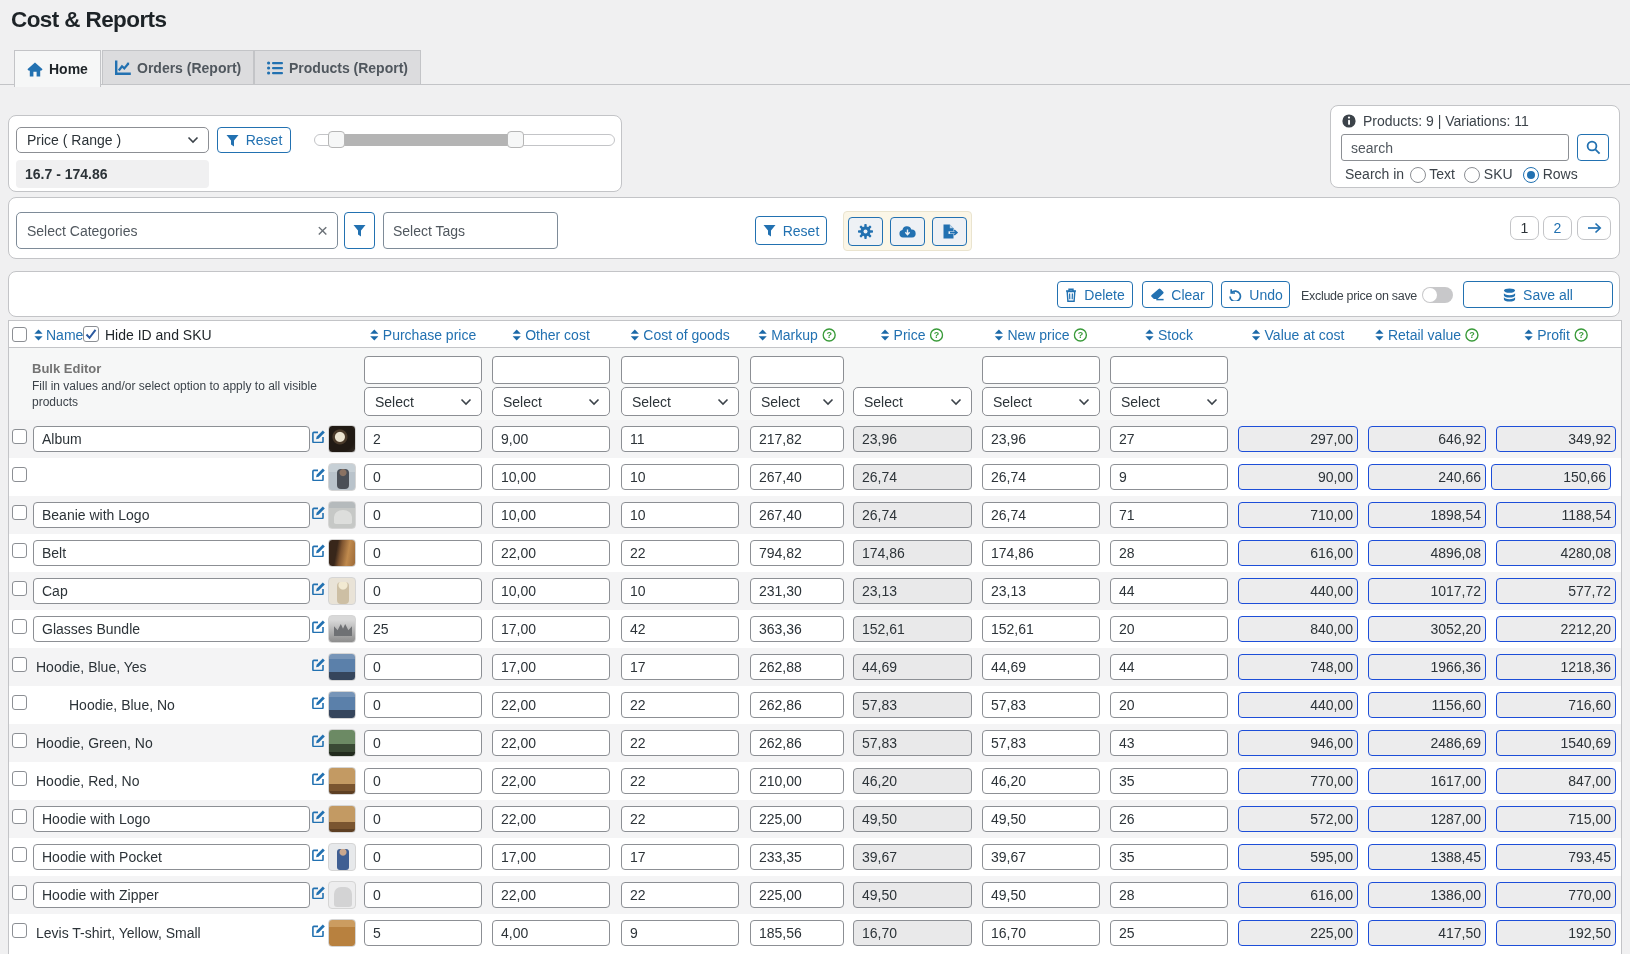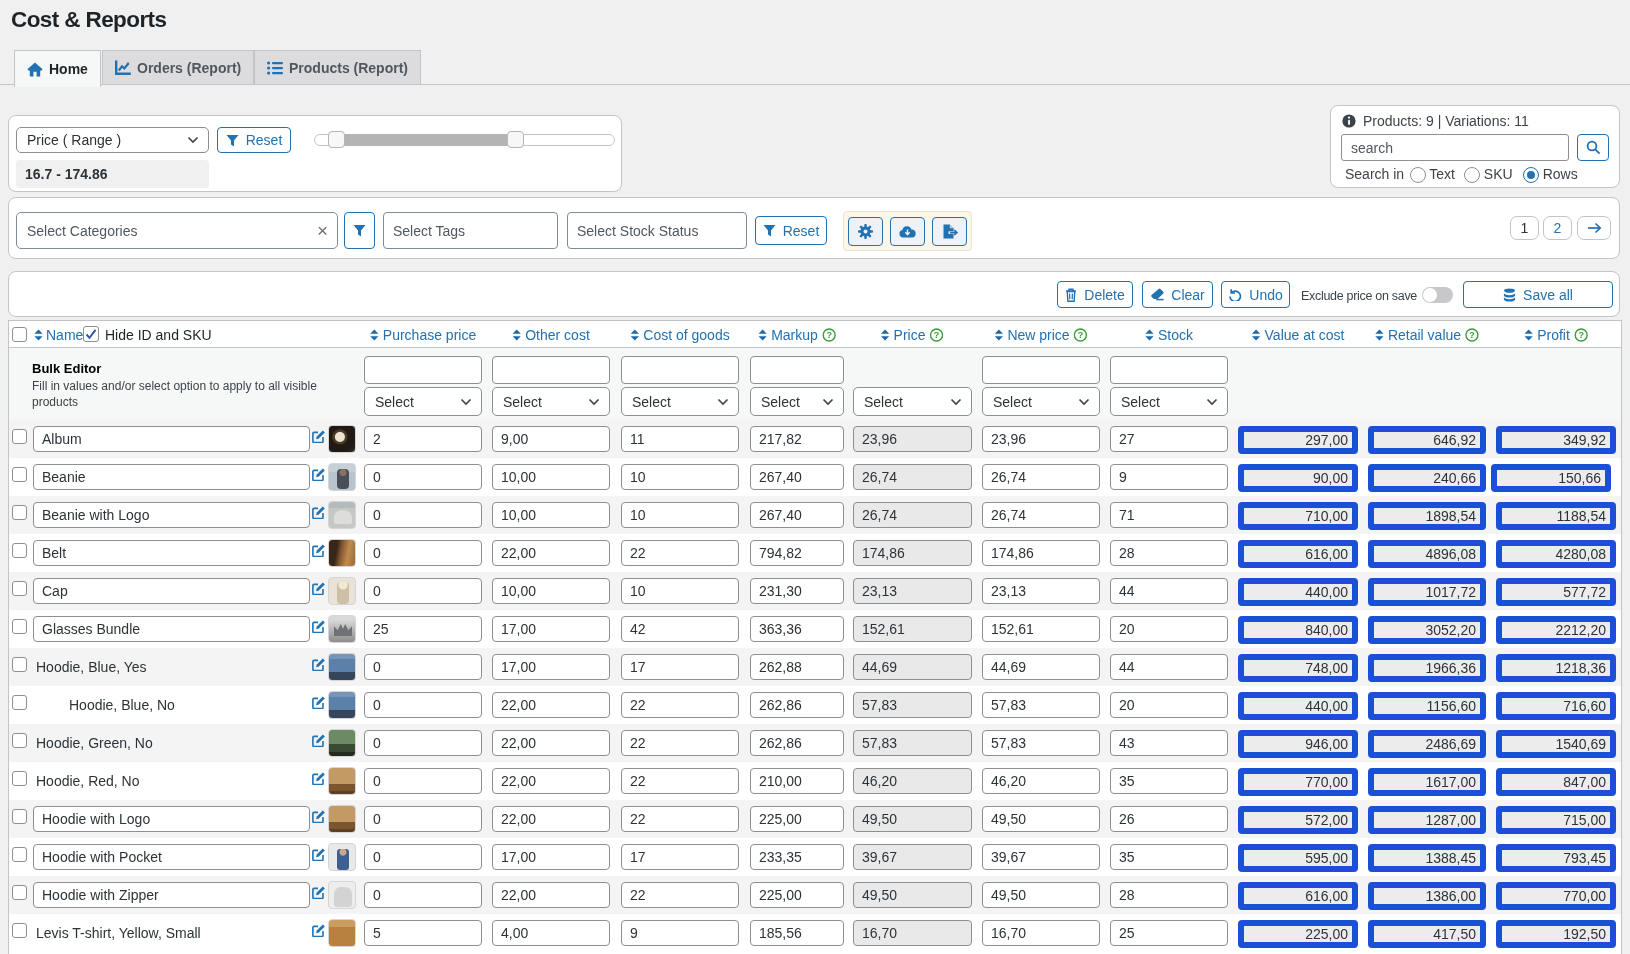--- a/index.html
+++ b/index.html
@@ -23,21 +23,21 @@
 
 #table{position:absolute;left:8px;top:320px;width:1614px;height:634px;background:#fff;border:1px solid #c3c4c7;border-bottom:none;}
 .hcell{position:absolute;top:0;height:27px;display:flex;align-items:center;gap:4px;transform:translateX(-50%);
  font-size:14px;color:#2271b1;white-space:nowrap;}
 .row{position:absolute;left:0;width:1612px;height:38px;}
 .row.odd{background:#f4f4f5;}
 .cb{position:absolute;width:15px;height:15px;border:1px solid #8c8f94;border-radius:3px;background:#fff;}
 .rin{position:absolute;top:6px;height:26px;border:1px solid #8c8f94;border-radius:4px;background:#fff;
  font-size:14px;display:flex;align-items:center;padding:0 8px;white-space:nowrap;}
 .rin.ro{background:#e9e9ea;}
-.box{position:absolute;top:6px;height:26px;border:6px solid #1d4ed8;border-radius:4px;background:#ececed;
+.box{position:absolute;top:6px;height:26px;border:1px solid #1d4ed8;border-radius:4px;background:#ececed;
  font-size:14px;display:flex;align-items:center;justify-content:flex-end;padding:8px 4px;}
 .thumb{position:absolute;top:5px;width:28px;height:28px;border-radius:4px;border:1px solid #d5d5d5;}
 .vtext{position:absolute;top:6px;height:26px;display:flex;align-items:center;font-size:14px;color:#2c3338;white-space:nowrap;}
 
 .t1{background:radial-gradient(circle at 42% 42%, #ece4d0 0 4.5px, #4a3a2a 5.5px 7px, #211a14 8px 70%, #38302a 100%);}
 .t2{background:linear-gradient(180deg,#c7d0d6 0 30%,#b9c3cb 30% 100%);position:absolute;}
 .t2::after{content:"";position:absolute;left:8px;top:5px;width:12px;height:20px;background:radial-gradient(circle at 50% 18%, #8a7263 0 3px, #4a4f57 4px);border-radius:4px;}
 .t3{background:linear-gradient(180deg,#b5babc 0 25%,#c6c8c6 25% 100%);position:absolute;}
 .t3::after{content:"";position:absolute;left:5px;top:8px;width:18px;height:14px;background:#dddedc;border-radius:50% 50% 10% 10%;}
 .t4{background:linear-gradient(100deg,#38261a 0 30%,#7e5430 45%,#c08a4d 70%,#9c6a38 100%);}
@@ -115,21 +115,20 @@
     <div class="sel" style="left:16px;top:212px;width:322px;height:37px;border-color:#7e8b98;">
       <span class="ph">Select Categories</span>
       <span style="color:#6b7177;font-size:19px;font-weight:400;">×</span>
     </div>
     <div class="btn" style="left:344px;top:212px;width:31px;height:37px;">
       <svg width="13" height="13" viewBox="0 0 13 13" style="">
         <path d="M0.5 1 L12.5 1 L8 6.5 L8 12.5 L5 10.5 L5 6.5 Z" fill="#2271b1"></path>
       </svg>
     </div>
     <div class="inp ph" style="left:383px;top:212px;width:175px;height:37px;border-color:#7e8b98;">Select Tags</div>
-    <div class="inp ph" style="left:567px;top:212px;width:180px;height:37px;border-color:#7e8b98;">Select Stock Status</div>
     <div class="btn" style="left:755px;top:216px;width:72px;height:29px;"><svg width="13" height="13" viewBox="0 0 13 13" style="">
         <path d="M0.5 1 L12.5 1 L8 6.5 L8 12.5 L5 10.5 L5 6.5 Z" fill="#2271b1"></path>
       </svg>Reset</div>
     <div class="abs" style="left:843px;top:211px;width:129px;height:40px;background:#fbf6e7;border:1px solid #eae4cf;border-radius:4px;"></div>
     <div class="btn" style="left:848px;top:217px;width:35px;height:29px;background:#eef1f5;border-width:1.5px;">
       <svg width="15" height="15" viewBox="0 0 15 15" style="">
         <rect x="6.3" y="0" width="2.4" height="3.4" rx="0.7" transform="rotate(0 7.5 7.5)" fill="#2271b1"></rect>
         <rect x="6.3" y="0" width="2.4" height="3.4" rx="0.7" transform="rotate(45 7.5 7.5)" fill="#2271b1"></rect>
         <rect x="6.3" y="0" width="2.4" height="3.4" rx="0.7" transform="rotate(90 7.5 7.5)" fill="#2271b1"></rect>
         <rect x="6.3" y="0" width="2.4" height="3.4" rx="0.7" transform="rotate(135 7.5 7.5)" fill="#2271b1"></rect>
@@ -289,21 +288,21 @@
           <path d="M4.5 0.5 L8.6 4.7 L0.4 4.7 Z" fill="#1b69a8"></path>
           <path d="M4.5 11.5 L8.6 7.3 L0.4 7.3 Z" fill="#1b69a8"></path>
         </svg>
         <span>Profit</span>
         <svg width="14" height="14" viewBox="0 0 14 14" style="flex:none;">
           <circle cx="7" cy="7" r="6" fill="none" stroke="#3a9b3a" stroke-width="1.4"></circle>
           <text x="7" y="10.2" text-anchor="middle" font-size="9" font-weight="bold" fill="#3a9b3a" font-family="Liberation Sans">?</text>
         </svg>
       </div>
       <div class="abs" style="left:0;top:27px;width:1612px;height:72px;background:#f6f7f7;"></div>
-      <div class="abs" style="left:23px;top:40px;font-size:13px;font-weight:700;color:#000000;">Bulk Editor</div>
+      <div class="abs" style="left:23px;top:40px;font-size:13px;font-weight:700;color:#737373;">Bulk Editor</div>
       <div class="abs" style="left:23px;top:57px;font-size:12px;color:#3c434a;line-height:16px;">Fill in values and/or select option to apply to all visible<br>products</div>
       <div class="abs" style="left:355px;top:35px;width:118px;height:28px;background:#fff;border:1px solid #8c8f94;border-radius:4px;"></div>
       <div class="sel" style="left:355px;top:66px;width:118px;height:29px;">Select<svg width="12" height="8" viewBox="0 0 12 8" style="">
           <path d="M1.5 1.5 L6 6 L10.5 1.5" stroke="#3c434a" stroke-width="1.6" fill="none"></path>
         </svg></div>
       <div class="abs" style="left:483px;top:35px;width:118px;height:28px;background:#fff;border:1px solid #8c8f94;border-radius:4px;"></div>
       <div class="sel" style="left:483px;top:66px;width:118px;height:29px;">Select<svg width="12" height="8" viewBox="0 0 12 8" style="">
           <path d="M1.5 1.5 L6 6 L10.5 1.5" stroke="#3c434a" stroke-width="1.6" fill="none"></path>
         </svg></div>
       <div class="abs" style="left:612px;top:35px;width:118px;height:28px;background:#fff;border:1px solid #8c8f94;border-radius:4px;"></div>
@@ -339,21 +338,20 @@
         <div class="rin" style="left:741px;width:94px;">217,82</div>
         <div class="rin ro" style="left:844px;width:119px;">23,96</div>
         <div class="rin" style="left:973px;width:118px;">23,96</div>
         <div class="rin" style="left:1101px;width:118px;">27</div>
         <div class="box" style="left:1229px;width:120px;">297,00</div>
         <div class="box" style="left:1359px;width:118px;">646,92</div>
         <div class="box" style="left:1487px;width:120px;">349,92</div>
       </div>
       <div class="row " style="top:137px;">
         <div class="cb" style="left:3px;top:9px;"></div>
-        <div class="rin" style="left:24px;width:277px;">Beanie</div>
         <div class="abs" style="left:303px;top:9px;"><svg width="13" height="13" viewBox="0 0 13 13" style="">
             <path d="M11 7 L11 11.6 a1 1 0 0 1-1 1 L1.9 12.6 a1 1 0 0 1-1-1 L0.9 3.4 a1 1 0 0 1 1-1 L6 2.4" stroke="#2271b1" stroke-width="1.6" fill="none"></path>
             <path d="M4.6 6.7 L10.8 0.4 L12.8 2.4 L6.5 8.7 L4.1 9.2 Z" fill="#2271b1"></path>
           </svg></div>
         <div class="thumb t2" style="left:319px;"></div>
         <div class="rin" style="left:355px;width:118px;">0</div>
         <div class="rin" style="left:483px;width:118px;">10,00</div>
         <div class="rin" style="left:612px;width:118px;">10</div>
         <div class="rin" style="left:741px;width:94px;">267,40</div>
         <div class="rin ro" style="left:844px;width:119px;">26,74</div>

